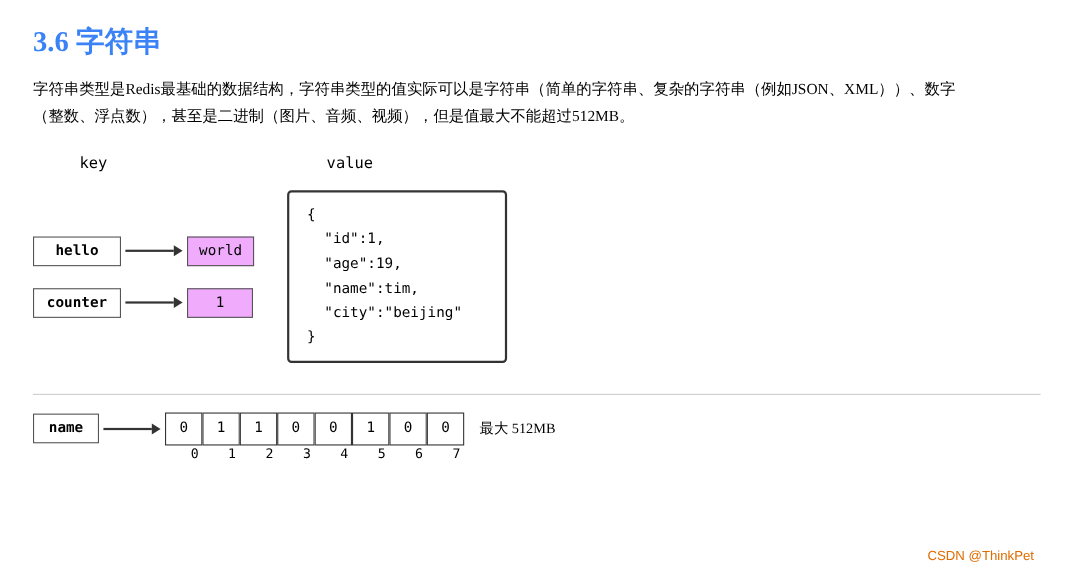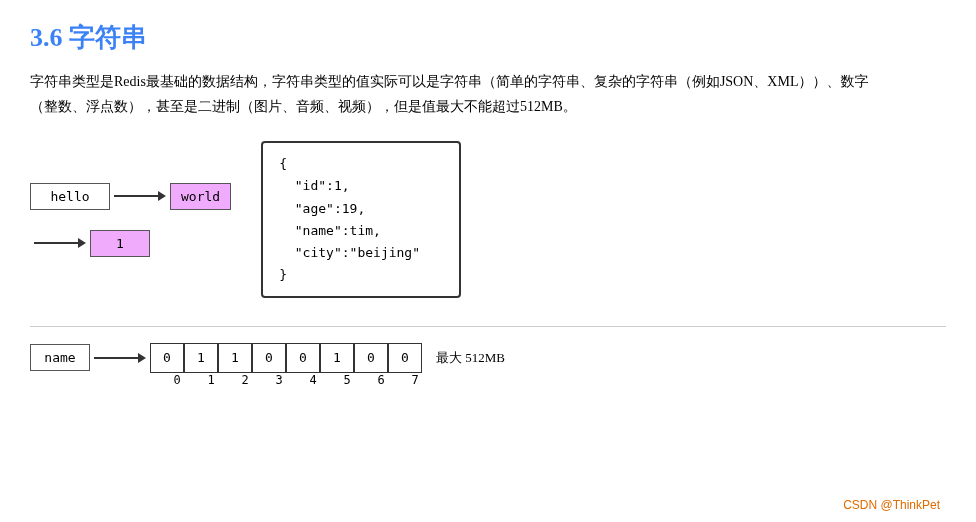--- a/index.html
+++ b/index.html
@@ -104,20 +104,21 @@
       align-items: center;
     }
     .key-box {
       border: 1px solid #555;
       font-family: monospace;
       font-size: 13px;
       padding: 5px 10px;
       min-width: 80px;
       text-align: center;
       background: #fff;
+      font-weight: bold;
     }
     .val-box {
       border: 1px solid #555;
       font-family: monospace;
       font-size: 13px;
       padding: 5px 10px;
       min-width: 60px;
       text-align: center;
       background: #f0abfc;
     }
@@ -141,34 +142,41 @@
   </style>
 </head>
 <body>
 
 <h1 class="page-title">3.6 字符串</h1>
 
 <p class="description">字符串类型是Redis最基础的数据结构，字符串类型的值实际可以是字符串（简单的字符串、复杂的字符串（例如JSON、XML））、数字（整数、浮点数），甚至是二进制（图片、音频、视频），但是值最大不能超过512MB。</p>
 
 <div class="diagram-area">
 
+  <div class="labels-row">
+    <div class="lbl lbl-key">key</div>
+    <div class="lbl-spacer"></div>
+    <div style="width:8px"></div>
+    <div class="lbl lbl-value" style="margin-left:60px;">value</div>
+  </div>
 
   <div style="display:flex; align-items:center; gap:0;">
     <div class="data-rows">
 
       <div class="data-row">
         <div class="key-box">hello</div>
         <div class="arrow-line">
           <div class="line"></div>
           <div class="head"></div>
         </div>
         <div class="val-box">world</div>
       </div>
 
       <div class="data-row">
+        <div class="key-box">counter</div>
         <div class="arrow-line">
           <div class="line"></div>
           <div class="head"></div>
         </div>
         <div class="val-box">1</div>
       </div>
     </div>
 
     <div class="json-box">
       <div>{</div>

